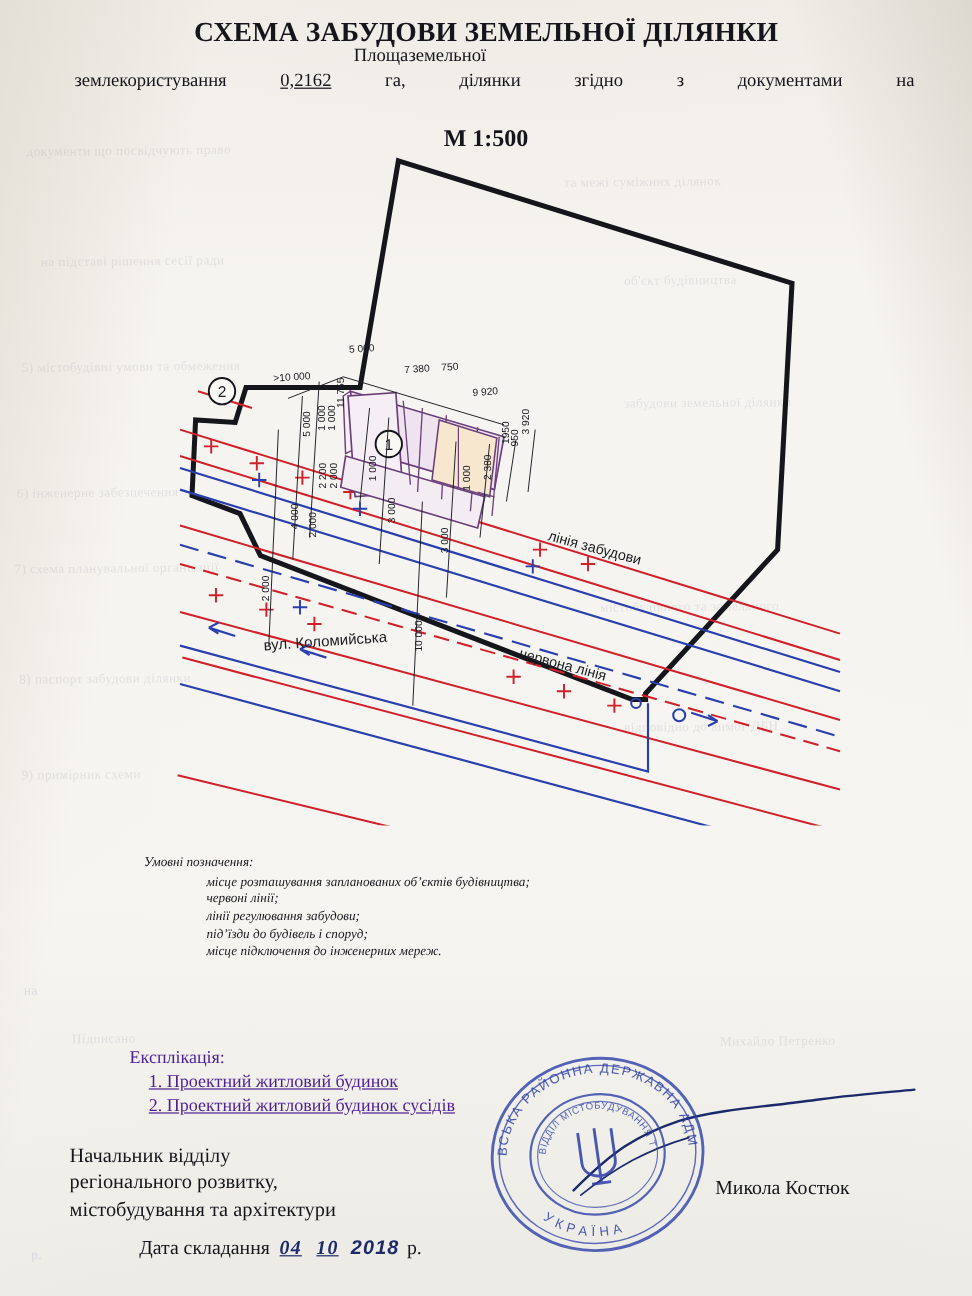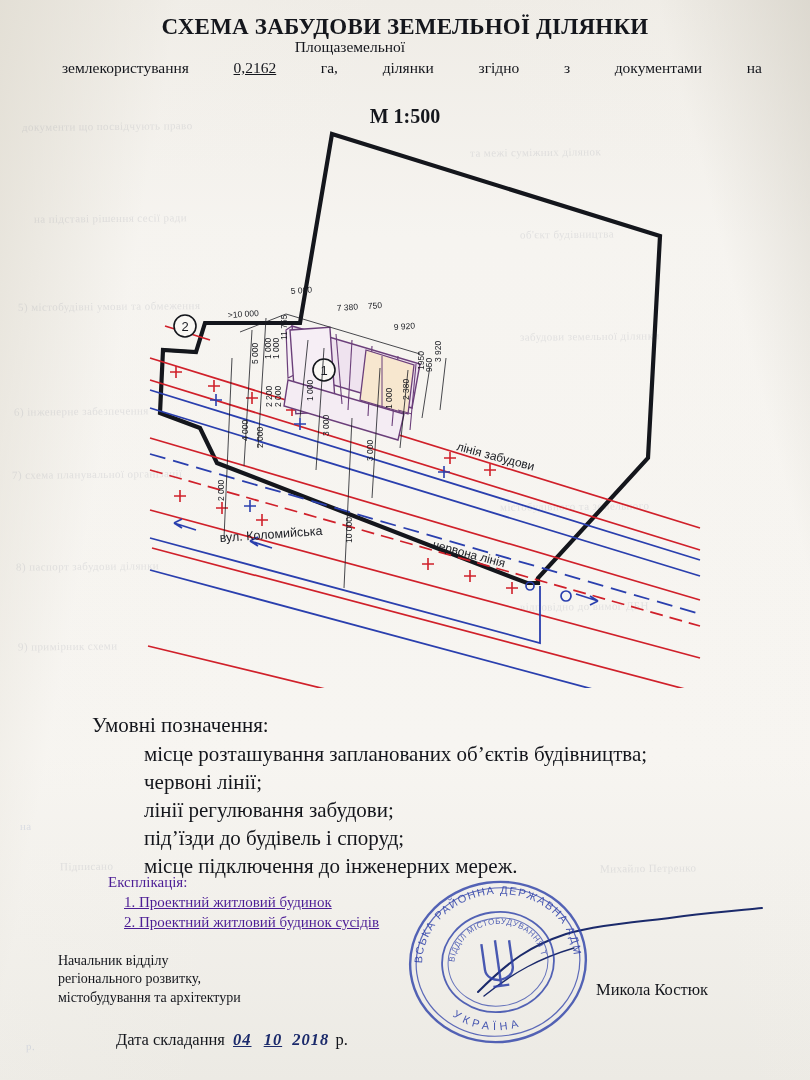--- a/index.html
+++ b/index.html
@@ -81,46 +81,47 @@
   #drawing {
     position: absolute;
     left: 0;
     top: 118px;
     width: 810px;
     height: 570px;
   }
 
   .legend {
     position: absolute;
-    left: 92px;
+    left: 120px;
     top: 712px;
-    font-size: 21px;
+    font-size: 11px;
     color: #14161c;
     line-height: 1.33;
+    font-style: italic;
   }
   .legend .head { margin-bottom: 1px; }
   .legend .items { padding-left: 52px; }
 
   .expl {
     position: absolute;
     left: 108px;
     top: 872px;
     font-size: 15px;
     color: #4c1d95;
     line-height: 1.34;
   }
   .expl .items { padding-left: 16px; }
   .expl .items div { text-indent: 0; }
   .expl .items .u { text-decoration: underline; }
 
   .signblock {
     position: absolute;
     left: 58px;
     top: 952px;
-    font-size: 14px;
+    font-size: 17px;
     color: #14161c;
     line-height: 1.32;
   }
   .signer {
     position: absolute;
     left: 596px;
     top: 980px;
     font-size: 16.5px;
     color: #14161c;
   }
@@ -134,21 +135,21 @@
   .dateline .hw {
     font-family: "Liberation Serif", serif;
     font-style: italic;
     font-weight: bold;
     color: #1b2a6b;
     text-decoration: underline;
     letter-spacing: 1px;
     padding: 0 4px;
   }
   .dateline .hw2 {
-    font-family: Liberation Serif, serif;
+    font-family: Liberation Sans, sans-serif;
     font-style: italic;
     font-weight: bold;
     color: #1b2a6b;
     letter-spacing: 1px;
     padding: 0 2px;
   }
   #stamp {
     position: absolute;
     left: 398px;
     top: 876px;

